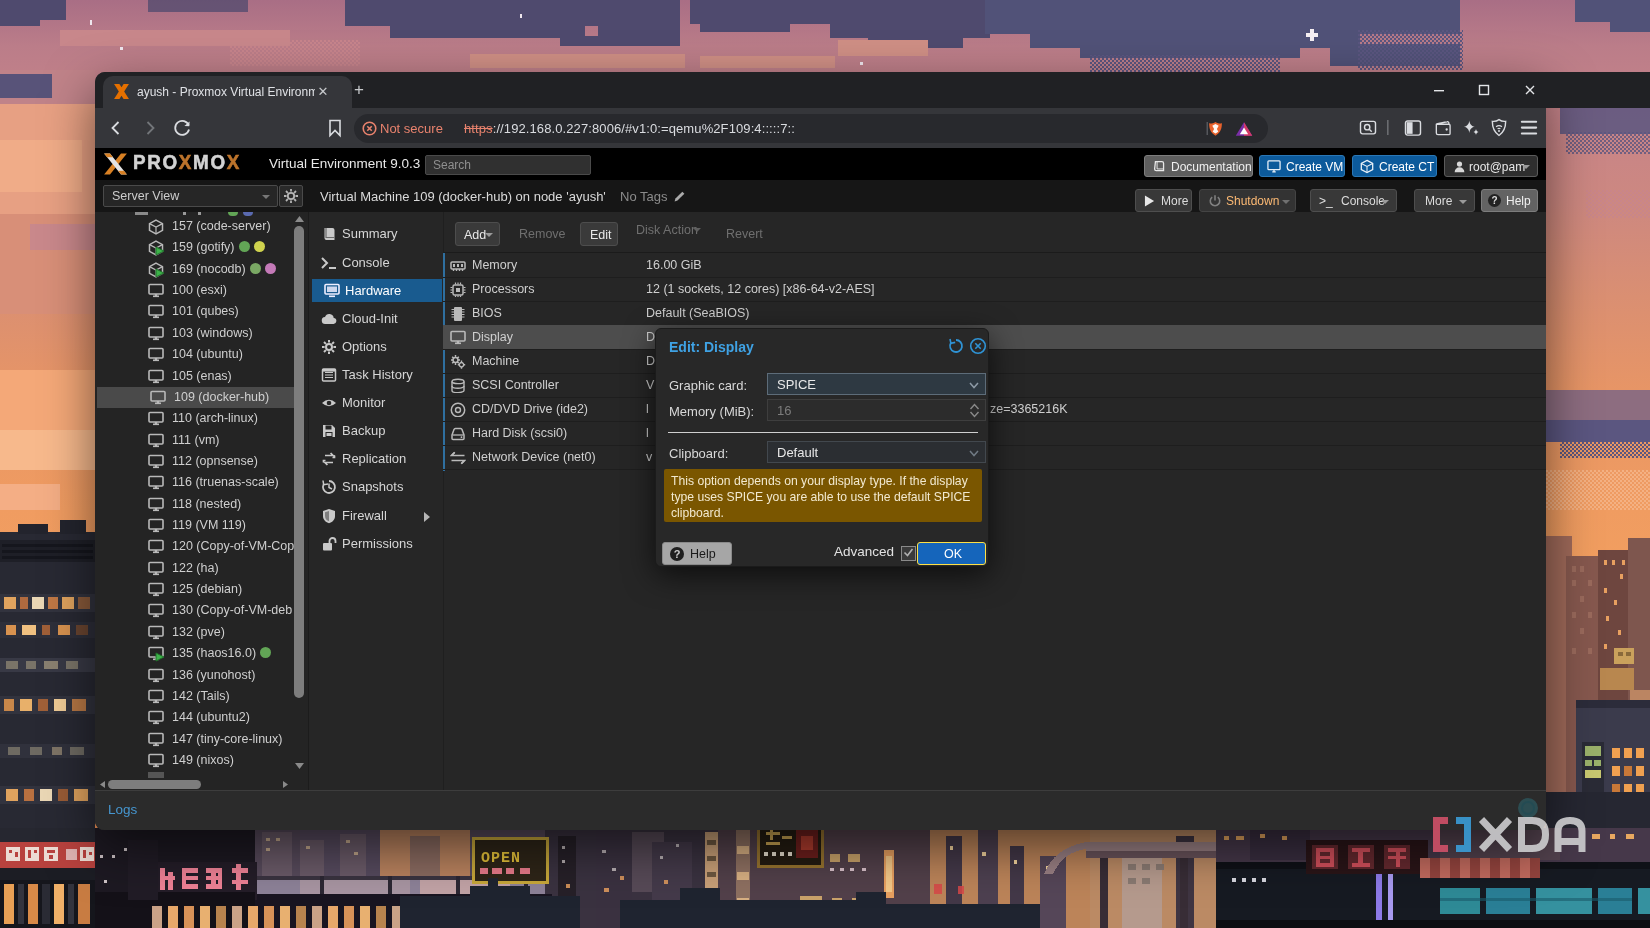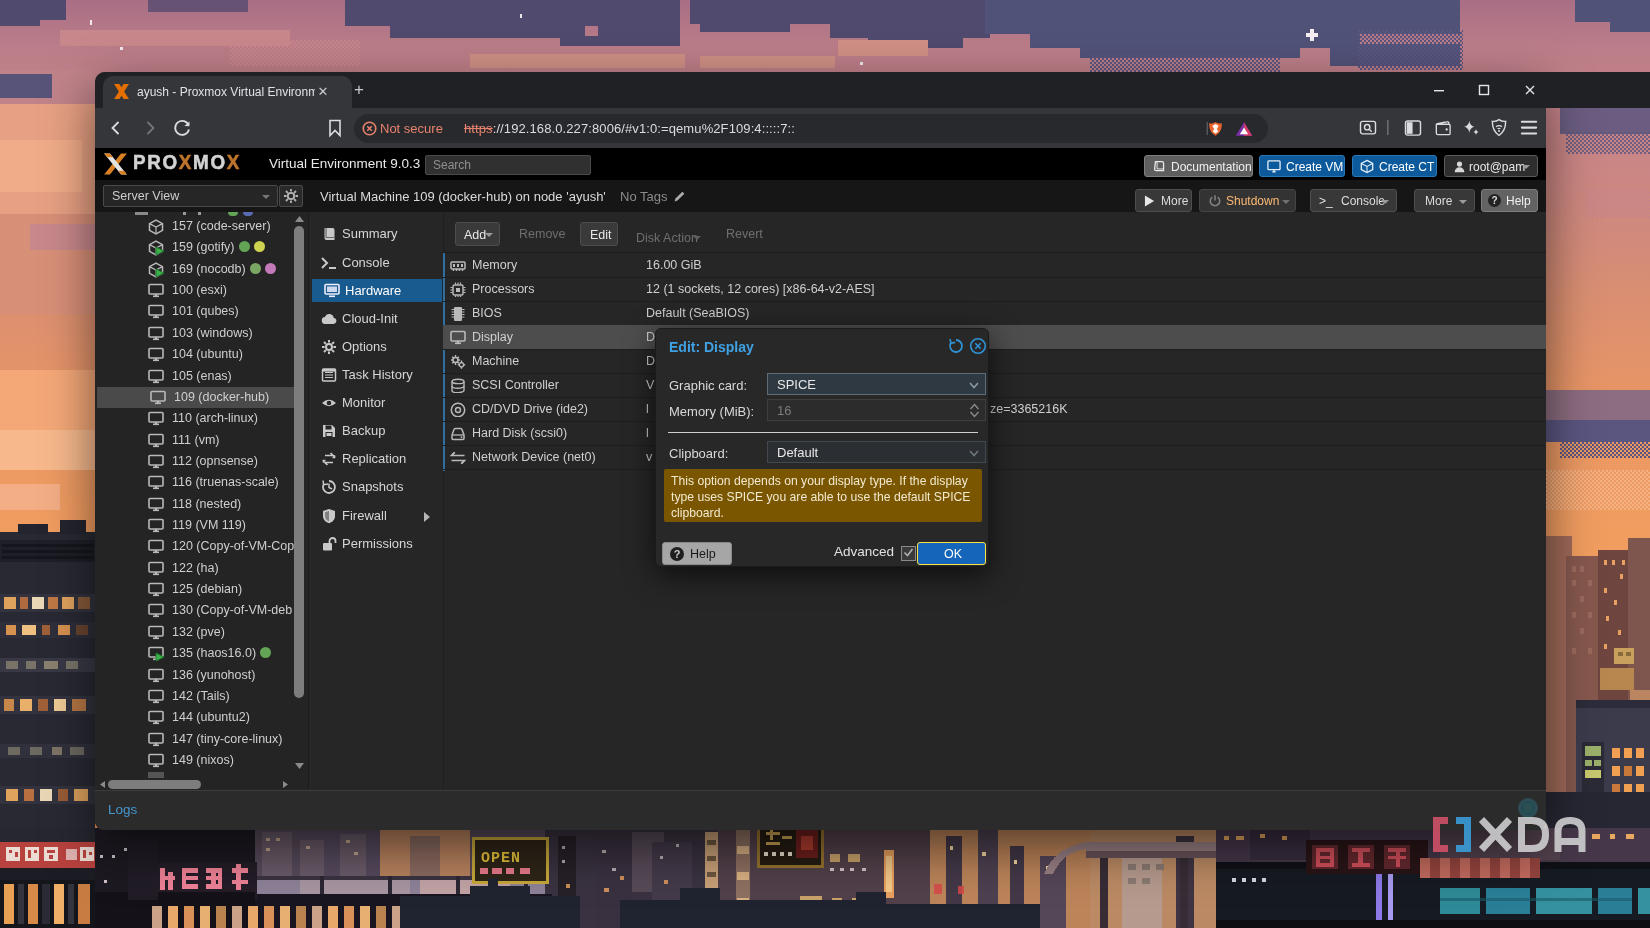--- a/index.html
+++ b/index.html
@@ -1110,21 +1110,21 @@
 <div class="btn" style="left:12px;top:10px;width:45px;height:24px;background:#3a3a3a;border:1px solid #4d4d4d;">
           <span class="abs" style="left:8px;top:5px;color:#e8e8e8;">Add</span>
           <div class="caret" style="right:6px;top:10px;"></div>
         </div>
 <div class="btn" style="left:66px;top:10px;width:62px;height:24px;color:#6f6f6f;">
           <span class="abs" style="left:10px;top:5px;">Remove</span>
         </div>
 <div class="btn" style="left:137px;top:10px;width:38px;height:24px;background:#3a3a3a;border:1px solid #4d4d4d;">
           <span class="abs" style="left:9px;top:5px;color:#e8e8e8;text-align:right;">Edit</span>
         </div>
-<div class="btn" style="left:184px;top:14px;width:80px;height:24px;color:#6f6f6f;text-decoration:underline;">
+<div class="btn" style="left:184px;top:6px;width:80px;height:24px;color:#6f6f6f;text-decoration:underline;">
           <span class="abs" style="left:9px;top:5px;">Disk Action</span>
           <div class="caret" style="right:6px;top:10px;border-top-color:#5f5f5f;"></div>
         </div>
 <div class="btn" style="left:273px;top:10px;width:56px;height:24px;color:#6f6f6f;">
           <span class="abs" style="left:10px;top:5px;">Revert</span>
         </div>
 <div class="abs" style="left:0px;top:40px;width:1103px;height:1px;background:#1b1b1b;"></div>
 <div class="abs" style="left:0px;top:0px;width:1px;height:578px;background:#1f1f1f;"></div>
 <div class="abs" style="left:0px;top:41px;width:2px;height:218px;background:#2f6f9f;"></div>
 <div class="crow" style="top:41px;">

